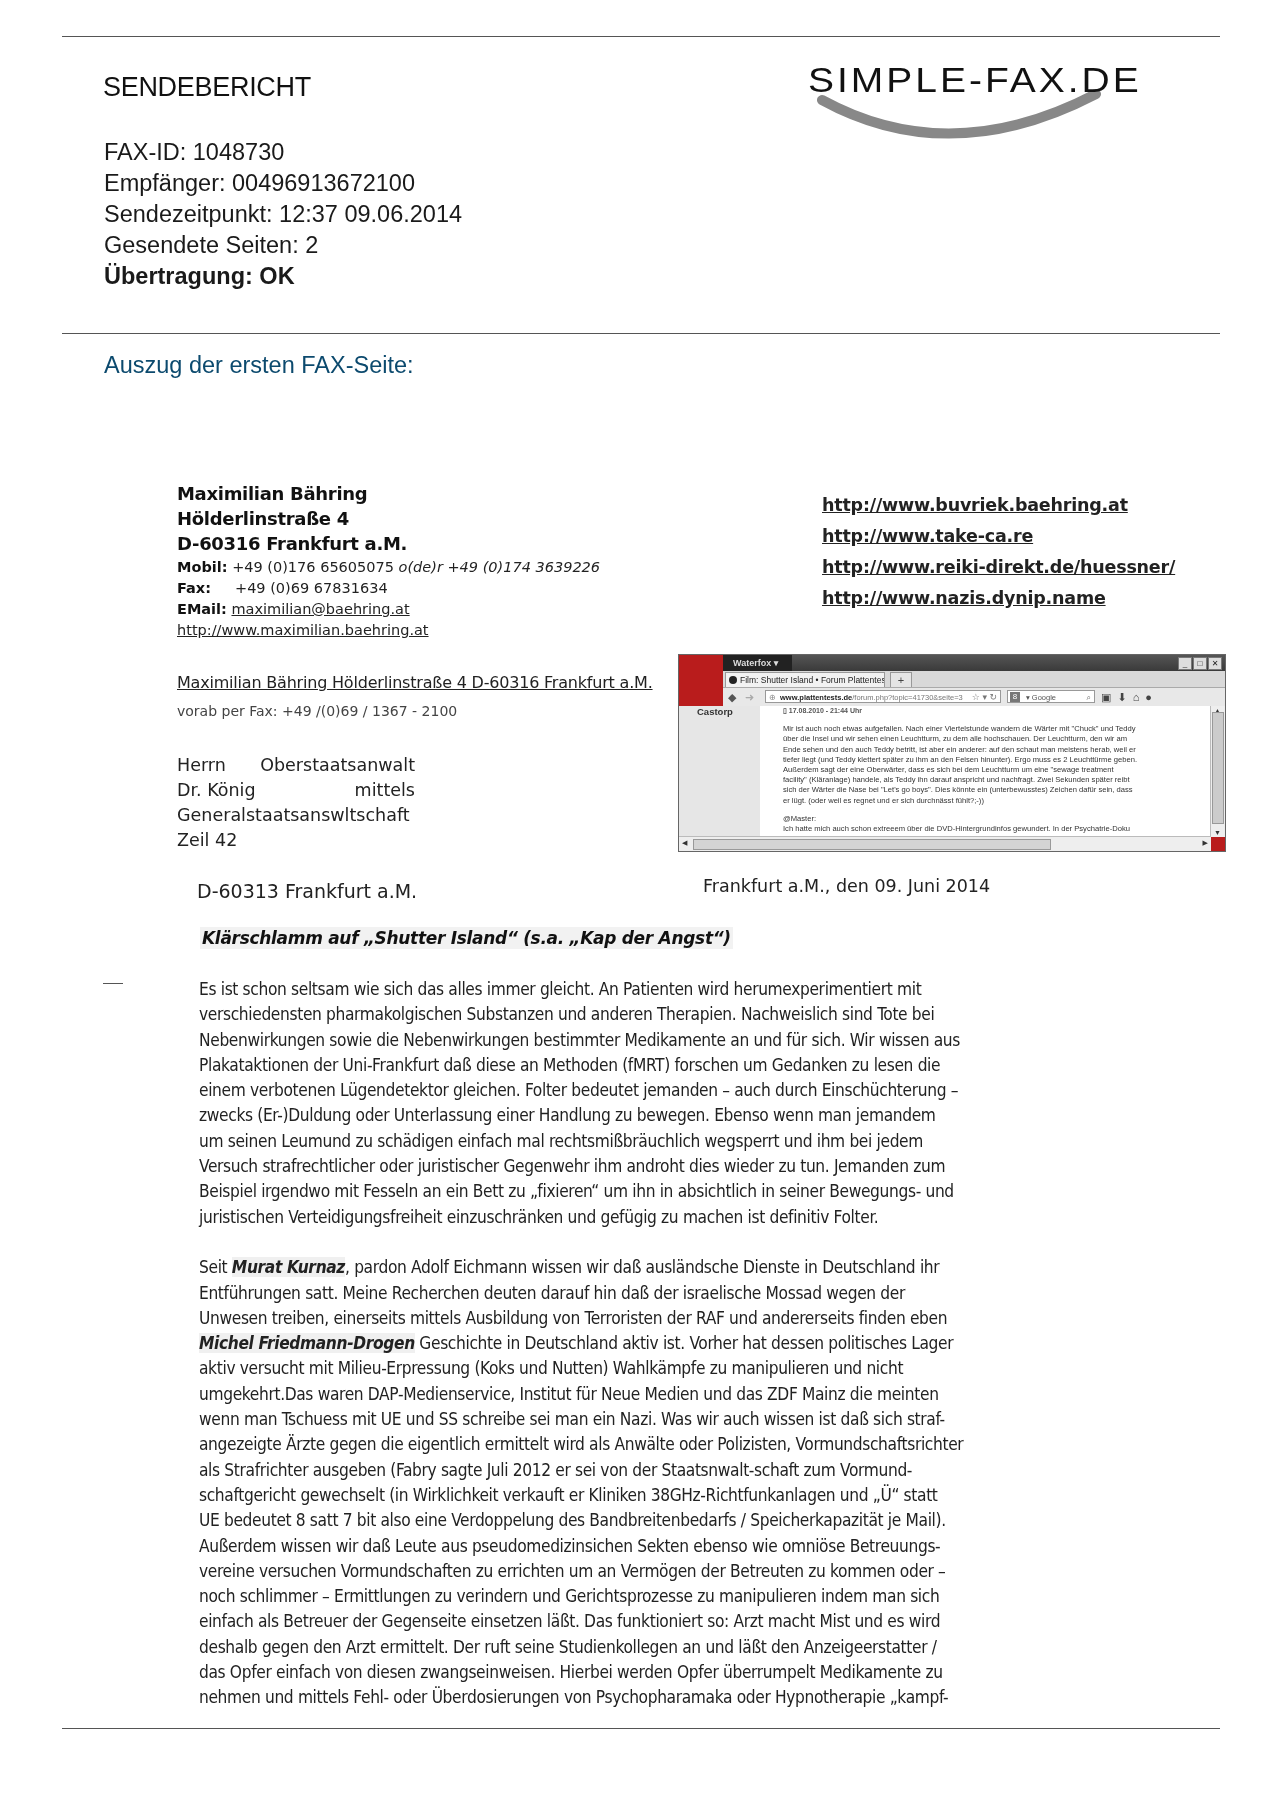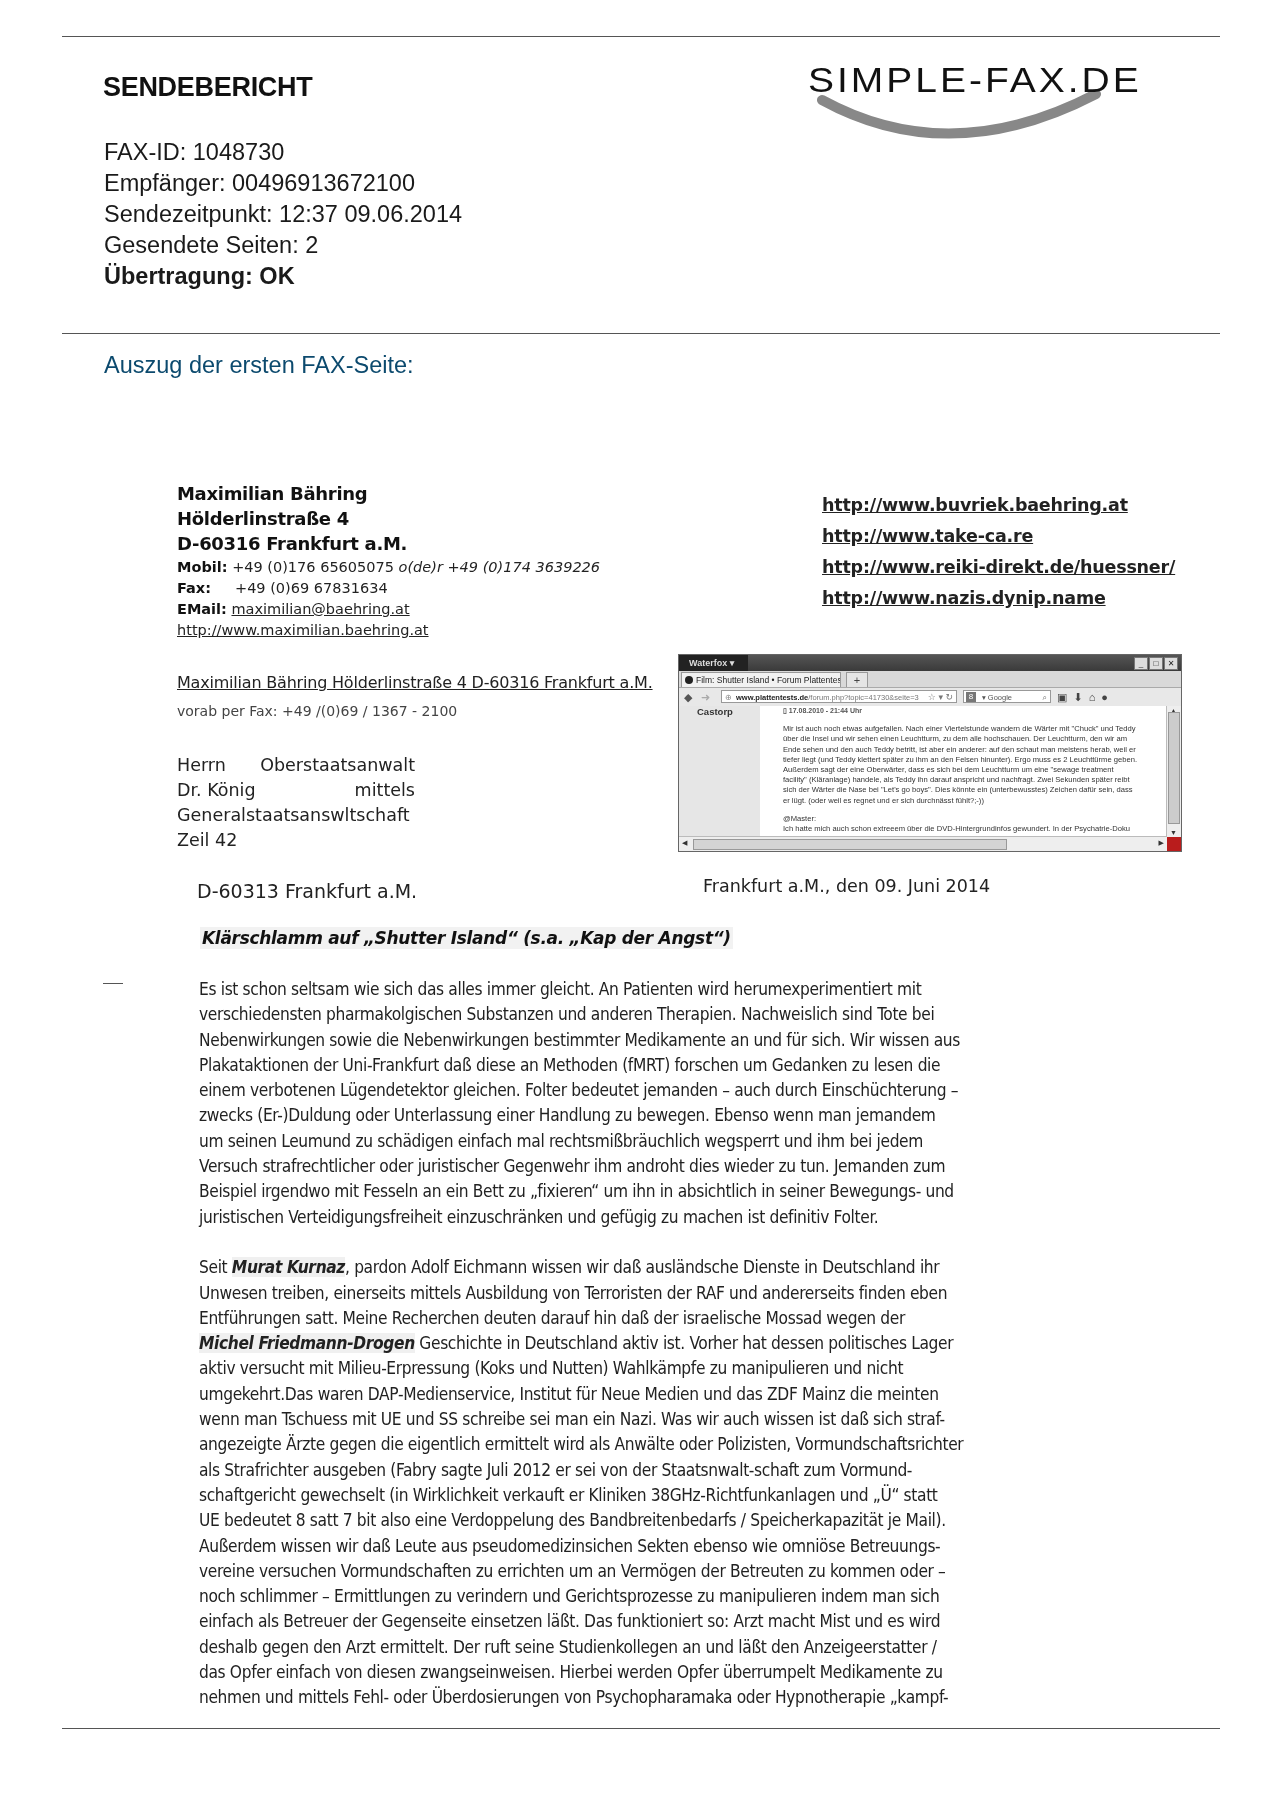--- a/index.html
+++ b/index.html
@@ -1,18 +1,18 @@
 <!DOCTYPE html>
 <html><head>
 <meta charset="utf-8">
 <style>
   html, body { margin:0; padding:0; background:#ffffff; }
   body { width:1280px; height:1811px; position:relative; overflow:hidden; font-family:"DejaVu Sans", sans-serif; color:#111; }
   .hr { position:absolute; left:62px; width:1158px; height:0; border-top:1.5px solid #555; }
-  .report-title { position:absolute; left:103px; top:72px; font-family:"Liberation Sans", sans-serif; font-weight:bold; font-size:27px; letter-spacing:-0.3px; color:#111; }
+  .report-title { position:absolute; left:103px; top:72px; font-family:"Liberation Sans", sans-serif; font-weight:normal; font-size:27px; letter-spacing:-0.3px; color:#111; }
   .report-lines { position:absolute; left:104px; top:137px; font-family:"Liberation Sans", sans-serif; font-size:23.5px; line-height:31px; color:#1a1a1a; }
   .report-lines .strong { font-weight:bold; }
   .logo { position:absolute; left:800px; top:52px; width:420px; height:110px; }
   .logo-text { position:absolute; left:8px; top:8px; font-family:"Liberation Sans", sans-serif; font-size:39px; letter-spacing:3px; color:#111; font-weight:normal; transform:scaleY(0.9); transform-origin:left top; }
   .excerpt-label { position:absolute; left:104px; top:352px; font-family:"Liberation Sans", sans-serif; font-size:23.5px; color:#0c4a6e; }
 
   .fax { font-family:"DejaVu Sans", sans-serif; }
   .sender { position:absolute; left:177px; top:481px; font-weight:bold; font-size:18px; line-height:25px; color:#111; letter-spacing:-0.3px; }
   .contact { position:absolute; left:177px; top:557px; font-size:14.5px; line-height:21px; color:#222; }
   .contact b { color:#111; }
@@ -28,21 +28,21 @@
   .recipient-city { position:absolute; left:177px; top:880px; font-size:19px; color:#222;margin-left:20px; }
   .date-line { position:absolute; left:677px; top:876px; font-size:17.5px; color:#222;margin-left:26px; }
   .subject { position:absolute; left:200px; top:927px; font-weight:bold; font-style:italic; font-size:17px; color:#111; background:#f2f2f2; padding:1px 2px; letter-spacing:-0.3px; }
   .margin-dash { position:absolute; left:103px; top:983px; width:20px; border-top:1px solid #555; }
   .body-text { position:absolute; left:199px; top:977px; width:960px; font-family:"DejaVu Sans Condensed","DejaVu Sans", sans-serif; font-size:17.2px; line-height:25.3px; color:#222; letter-spacing:-0.35px; }
   .body-text p { margin:0; white-space:nowrap; }
   .body-text .para-gap { height:25.3px; }
   .body-text .hl { font-weight:bold; font-style:italic; background:#f0f0f0; }
 
   
-  .browser { position:absolute; left:678px; top:654px; width:502px; height:196px; border:1px solid #666; background:#b91c1c; overflow:hidden; font-family:"Liberation Sans", sans-serif; }
+  .browser { position:absolute; left:678px; top:654px; width:502px; height:196px; border:1px solid #666; background:#b91c1c; overflow:hidden; font-family:"Liberation Sans", sans-serif;padding-left:44px; }
   .b-titlebar { height:16px; background:linear-gradient(#555,#3a3a3a); position:relative; }
   .b-app { position:absolute; left:0; top:0; height:16px; padding:0 14px 0 10px; background:#222; color:#ddd; font-size:9px; font-weight:bold; line-height:16px; }
   .b-winctl { position:absolute; right:3px; top:2px; display:flex; gap:1px; }
   .b-winctl span { width:12px; height:11px; background:#ddd; border:1px solid #777; font-size:8px; line-height:11px; text-align:center; color:#222; }
   .b-tabbar { height:16px; background:#d9d9d9; position:relative; border-bottom:1px solid #aaa; }
   .b-tab { position:absolute; left:2px; top:1px; height:15px; width:160px; background:#f2f2f2; border:1px solid #999; border-bottom:none; font-size:8.5px; line-height:15px; padding-left:14px; color:#222; white-space:nowrap; overflow:hidden; box-sizing:border-box; }
   .b-tab-dot { position:absolute; left:3px; top:3px; width:8px; height:8px; border-radius:50%; background:#222; }
   .b-newtab { position:absolute; left:167px; top:1px; width:22px; height:15px; background:#e5e5e5; border:1px solid #999; border-bottom:none; font-size:11px; text-align:center; line-height:14px; color:#444; box-sizing:border-box; }
   .b-navbar { height:18px; background:#e8e8e8; position:relative; border-bottom:1px solid #aaa; }
   .b-nav { position:absolute; top:2px; font-size:11px; color:#555; line-height:14px; }
@@ -211,22 +211,22 @@
   <p>Nebenwirkungen sowie die Nebenwirkungen bestimmter Medikamente an und für sich. Wir wissen aus</p>
   <p>Plakataktionen der Uni-Frankfurt daß diese an Methoden (fMRT) forschen um Gedanken zu lesen die</p>
   <p>einem verbotenen Lügendetektor gleichen. Folter bedeutet jemanden – auch durch Einschüchterung –</p>
   <p>zwecks (Er-)Duldung oder Unterlassung einer Handlung zu bewegen. Ebenso wenn man jemandem</p>
   <p>um seinen Leumund zu schädigen einfach mal rechtsmißbräuchlich wegsperrt und ihm bei jedem</p>
   <p>Versuch strafrechtlicher oder juristischer Gegenwehr ihm androht dies wieder zu tun. Jemanden zum</p>
   <p>Beispiel irgendwo mit Fesseln an ein Bett zu „fixieren“ um ihn in absichtlich in seiner Bewegungs- und</p>
   <p>juristischen Verteidigungsfreiheit einzuschränken und gefügig zu machen ist definitiv Folter.</p>
   <div class="para-gap"></div>
   <p><span>Seit </span><span class="hl">Murat Kurnaz</span><span>, pardon Adolf Eichmann wissen wir daß ausländsche Dienste in Deutschland ihr</span></p>
+  <p>Entführungen satt. Meine Recherchen deuten darauf hin daß der israelische Mossad wegen der</p>
   <p>Unwesen treiben, einerseits mittels Ausbildung von Terroristen der RAF und andererseits finden eben</p>
-  <p>Entführungen satt. Meine Recherchen deuten darauf hin daß der israelische Mossad wegen der</p>
   <p><span class="hl">Michel Friedmann-Drogen</span><span> Geschichte in Deutschland aktiv ist. Vorher hat dessen politisches Lager</span></p>
   <p>aktiv versucht mit Milieu-Erpressung (Koks und Nutten) Wahlkämpfe zu manipulieren und nicht</p>
   <p>umgekehrt.Das waren DAP-Medienservice, Institut für Neue Medien und das ZDF Mainz die meinten</p>
   <p>wenn man Tschuess mit UE und SS schreibe sei man ein Nazi. Was wir auch wissen ist daß sich straf-</p>
   <p>angezeigte Ärzte gegen die eigentlich ermittelt wird als Anwälte oder Polizisten, Vormundschaftsrichter</p>
   <p>als Strafrichter ausgeben (Fabry sagte Juli 2012 er sei von der Staatsnwalt-schaft zum Vormund-</p>
   <p>schaftgericht gewechselt (in Wirklichkeit verkauft er Kliniken 38GHz-Richtfunkanlagen und „Ü“ statt</p>
   <p>UE bedeutet 8 satt 7 bit also eine Verdoppelung des Bandbreitenbedarfs / Speicherkapazität je Mail).</p>
   <p>Außerdem wissen wir daß Leute aus pseudomedizinsichen Sekten ebenso wie omniöse Betreuungs-</p>
   <p>vereine versuchen Vormundschaften zu errichten um an Vermögen der Betreuten zu kommen oder –</p>

